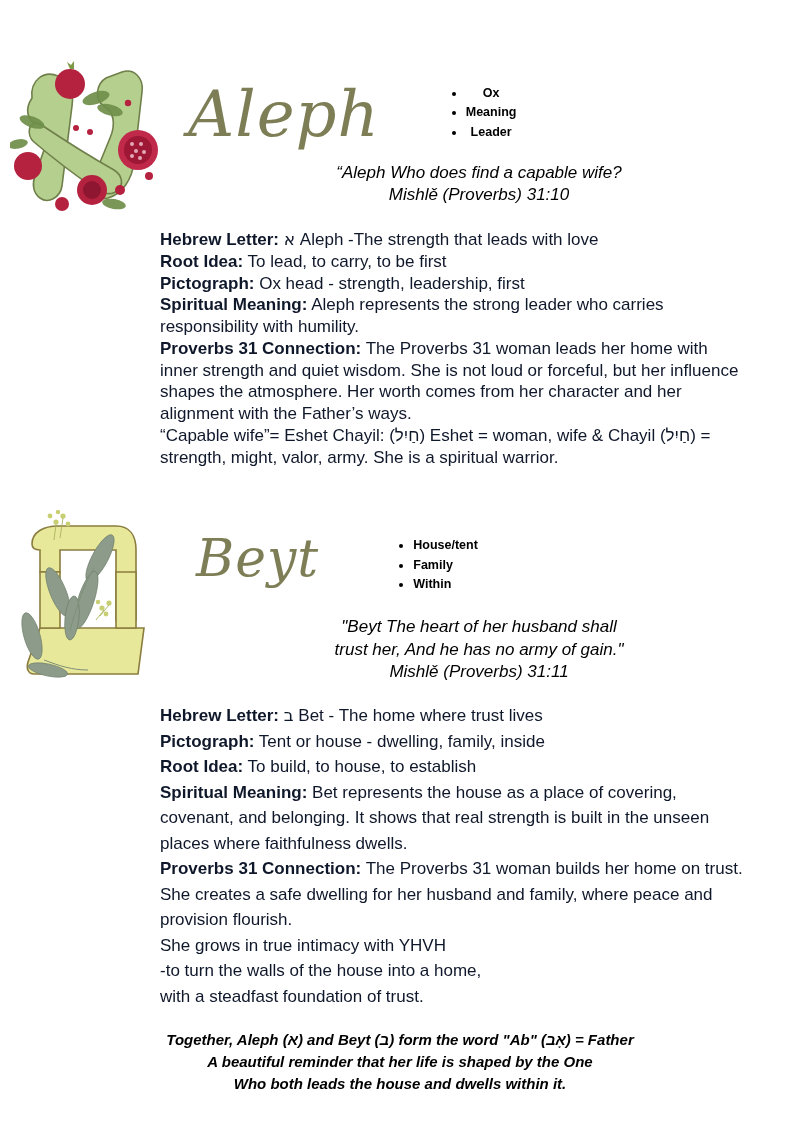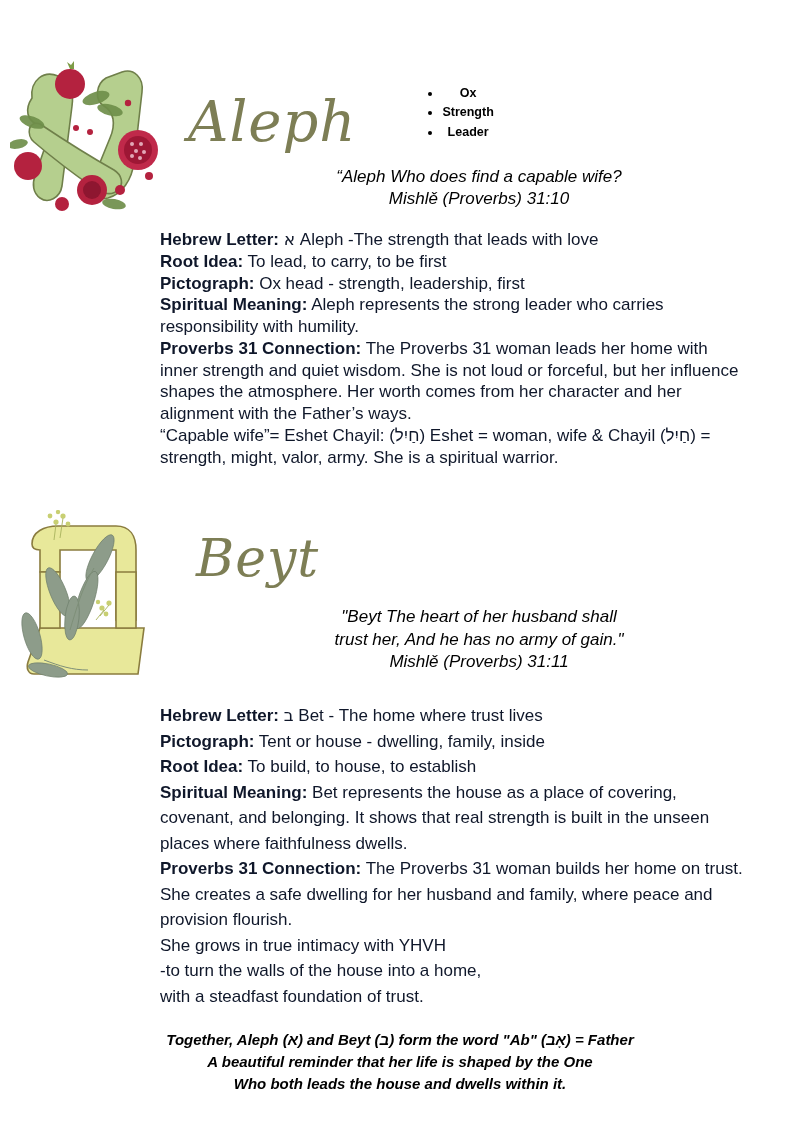--- a/index.html
+++ b/index.html
@@ -45,23 +45,23 @@
   }
   .script-name {
     font-family: "DejaVu Serif", serif;
     font-style: italic;
     font-weight: 400;
     color: #7d7e55;
     letter-spacing: 1px;
     line-height: 1;
   }
   .script-aleph {
-    font-size: 56px;
+    font-size: 64px;
     margin-left: 18px;
-    margin-top: 36px;
+    margin-top: 24px;
   }
   .script-beyt {
     font-size: 52px;
     margin-left: 26px;
     margin-top: 22px;
   }
   ul.traits {
     list-style: disc;
     margin: 0;
     padding: 0 0 0 18px;
@@ -157,21 +157,21 @@
           <ellipse cx="104" cy="146" rx="12" ry="5" transform="rotate(10 104 146)"></ellipse>
         </g>
       </svg>
     </div>
 
     <div class="head-right">
       <div class="script-row">
         <div class="script-name script-aleph">Aleph</div>
         <ul class="traits" style="margin-left:68px;margin-top:26px;text-align:center;">
           <li>Ox</li>
-          <li>Strength</li>
+          <li>Meaning</li>
           <li>Leader</li>
         </ul>
       </div>
       <div class="quote quote-aleph">
         <div>“Aleph Who does find a capable wife?</div>
         <div>Mishlě (Proverbs) 31:10</div>
       </div>
     </div>
   </div>
 
@@ -236,20 +236,25 @@
             <path d="M53 8 L50 28"></path>
           <path d="M94 100 L86 110"></path>
             <path d="M99 95 L90 106"></path>
         </g>
       </svg>
     </div>
 
     <div class="head-right">
       <div class="script-row">
         <div class="script-name script-beyt">Beyt</div>
+        <ul class="traits" style="margin-left:76px;margin-top:26px;">
+          <li>House/tent</li>
+          <li>Family</li>
+          <li>Within</li>
+        </ul>
       </div>
       <div class="quote quote-beyt">
         <div>"Beyt The heart of her husband shall</div>
         <div>trust her, And he has no army of gain."</div>
         <div>Mishlě (Proverbs) 31:11</div>
       </div>
     </div>
   </div>
 
   <div class="body-block body-beyt">

